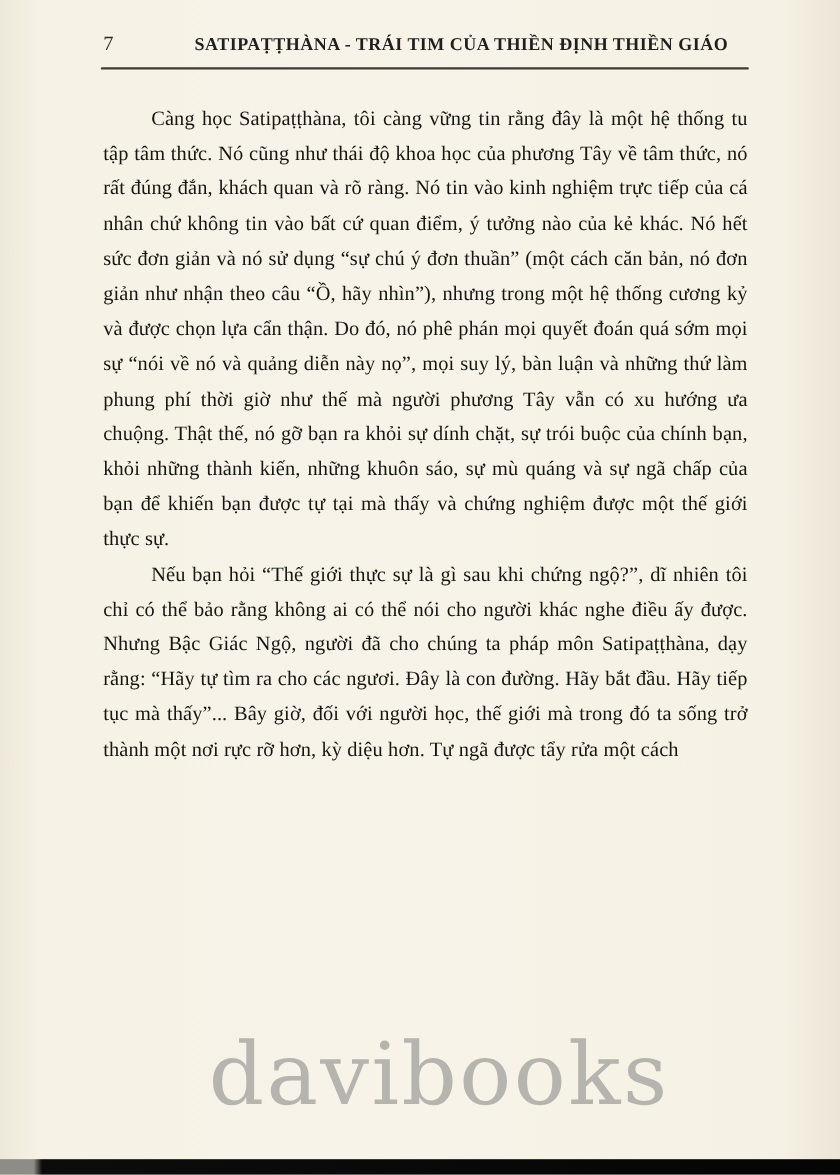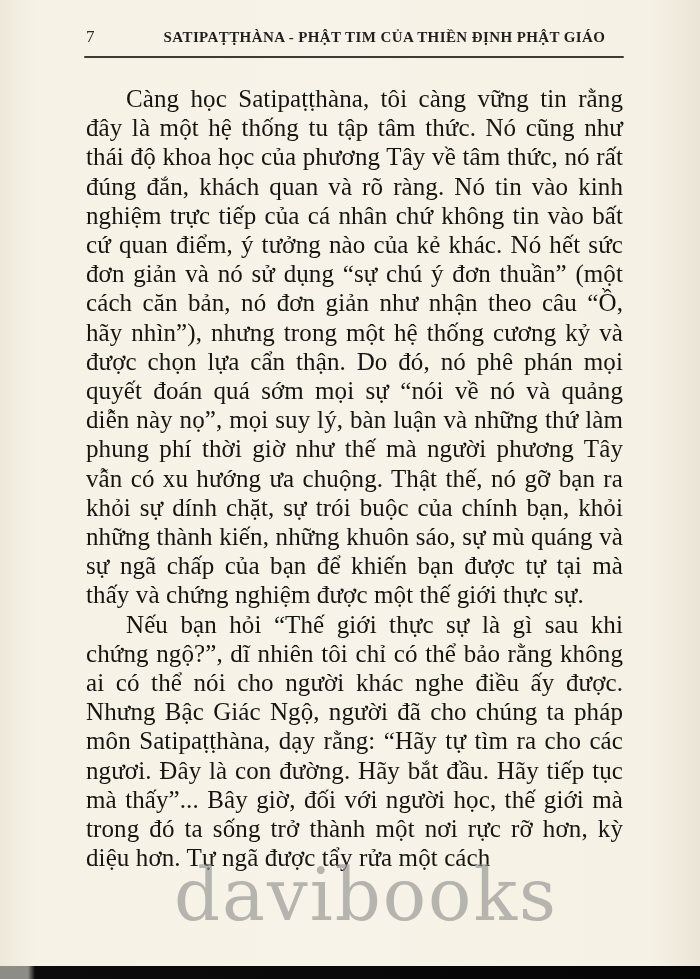--- a/index.html
+++ b/index.html
@@ -49,21 +49,21 @@
     width: 540px;
     height: 2px;
     background: #3f3c36;
     border-radius: 1px;
   }
   .body-text {
     position: absolute;
     top: 84px;
     left: 86px;
     width: 537px;
-    font-size: 25px;
+    font-size: 17px;
     line-height: 29.2px;
     color: #171512;
     text-align: justify;
     letter-spacing: 0.1px;
   }
   .body-text p {
     margin: 0;
     text-indent: 40px;
   }
   .watermark {
@@ -98,21 +98,21 @@
     background: linear-gradient(90deg, #8e8c86 0%, #8e8c86 4%, #0c0c0c 5%, #050505 100%);
   }
 </style>
 </head>
 <body>
 
 <div class="page">
 
   <div class="header">
     <span class="page-number">7</span>
-    <span class="header-title">SATIPAṬṬHÀNA - PHẬT TIM CỦA THIỀN ĐỊNH PHẬT GIÁO</span>
+    <span class="header-title">SATIPAṬṬHÀNA - TRÁI TIM CỦA THIỀN ĐỊNH THIỀN GIÁO</span>
   </div>
 
   <div class="header-rule"></div>
 
   <div class="body-text">
     <p>Càng học Satipaṭṭhàna, tôi càng vững tin rằng đây là một hệ thống tu tập tâm thức. Nó cũng như thái độ khoa học của phương Tây về tâm thức, nó rất đúng đắn, khách quan và rõ ràng. Nó tin vào kinh nghiệm trực tiếp của cá nhân chứ không tin vào bất cứ quan điểm, ý tưởng nào của kẻ  khác. Nó hết sức đơn giản và nó sử dụng “sự chú ý đơn thuần” (một cách căn bản, nó đơn giản như nhận theo câu “Ồ, hãy nhìn”), nhưng trong một hệ thống cương kỷ và được chọn lựa cẩn thận. Do đó, nó phê phán mọi quyết đoán quá sớm mọi sự “nói về nó và quảng diễn này nọ”, mọi suy lý, bàn luận và những thứ làm phung phí thời giờ như thế mà người phương Tây vẫn có xu hướng ưa chuộng. Thật thế, nó gỡ bạn ra khỏi sự dính chặt, sự trói buộc của chính bạn, khỏi những thành kiến, những khuôn sáo, sự mù quáng và sự ngã chấp của bạn để khiến bạn được tự tại mà thấy và chứng nghiệm được một thế giới thực sự.</p>
     <p>Nếu bạn hỏi “Thế giới thực sự là gì sau khi chứng ngộ?”, dĩ nhiên tôi chỉ có thể bảo rằng không ai có thể nói cho người khác nghe điều ấy được. Nhưng Bậc Giác Ngộ, người đã cho chúng ta pháp môn Satipaṭṭhàna, dạy rằng: “Hãy tự tìm ra cho các ngươi. Đây là con đường. Hãy bắt đầu. Hãy tiếp tục mà thấy”... Bây giờ, đối với người học, thế giới mà trong đó ta sống trở thành một nơi rực rỡ hơn, kỳ diệu hơn. Tự ngã được tẩy rửa một cách</p>
   </div>
 
   <div class="watermark">

